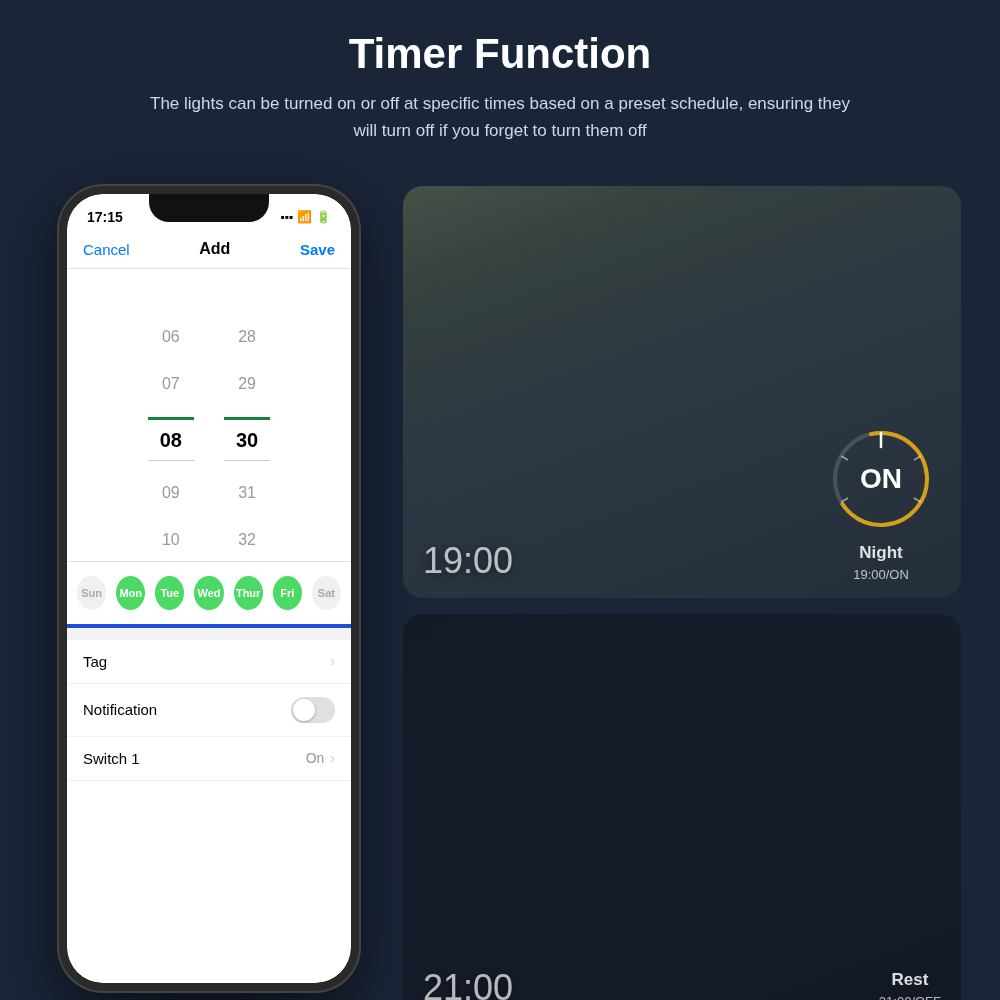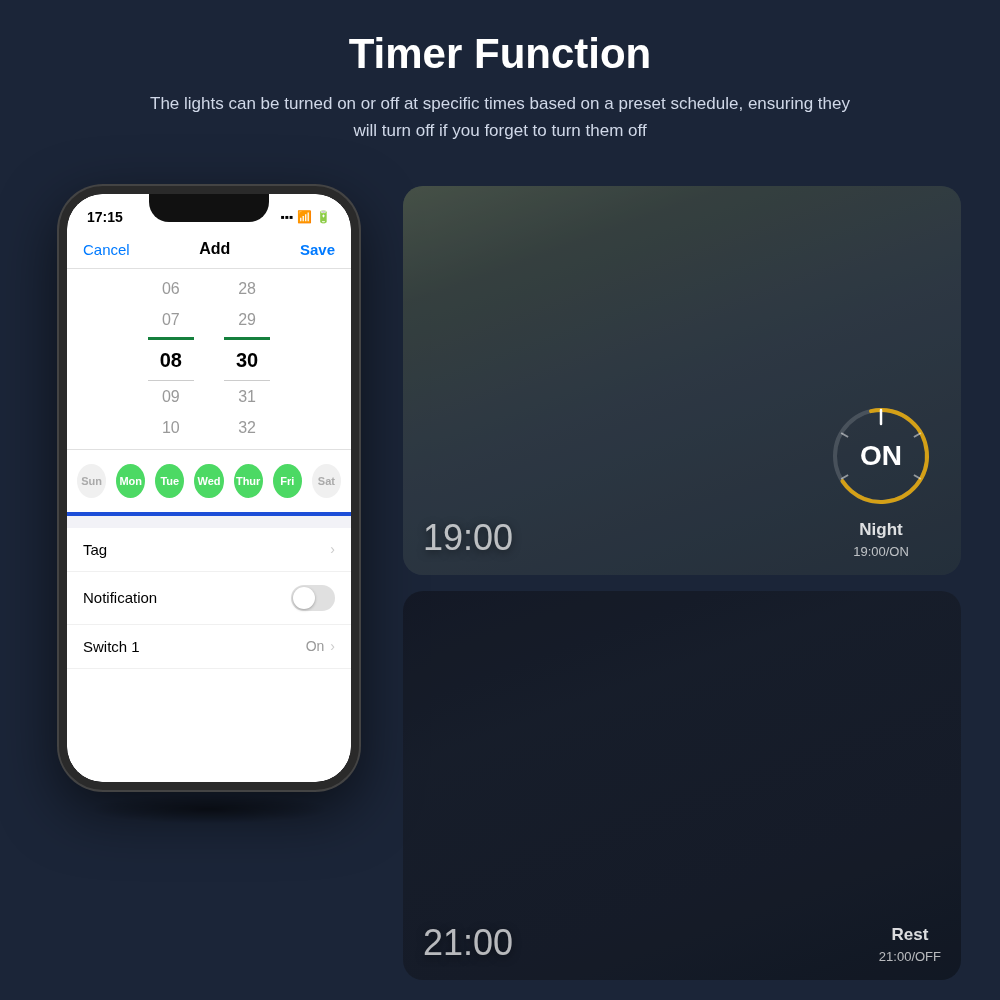--- a/index.html
+++ b/index.html
@@ -45,21 +45,21 @@
     .phone-container {
       width: 340px;
       flex-shrink: 0;
       display: flex;
       flex-direction: column;
       align-items: center;
       position: relative;
     }
     .phone {
       width: 300px;
-      height: 604px;
+      height: 805px;
       background: #111;
       border-radius: 44px;
       border: 8px solid #2a2a2a;
       position: relative;
       box-shadow: 0 0 0 2px #444, 0 20px 60px rgba(0,0,0,0.6);
       overflow: hidden;
     }
     .phone-notch {
       position: absolute;
       top: 0;
@@ -109,21 +109,22 @@
       padding: 6px 0;
       display: flex;
       justify-content: center;
       gap: 30px;
       border-bottom: 1px solid #e0e0e0;
     }
     .time-col {
       display: flex;
       flex-direction: column;
       align-items: center;
-      gap: 2px;
+      gap: 18px;
+      margin-top: 48px;
     }
     .time-num {
       font-size: 16px;
       color: #999;
       line-height: 1.8;
     }
     .time-num.selected {
       font-size: 20px;
       font-weight: 600;
       color: #000;

